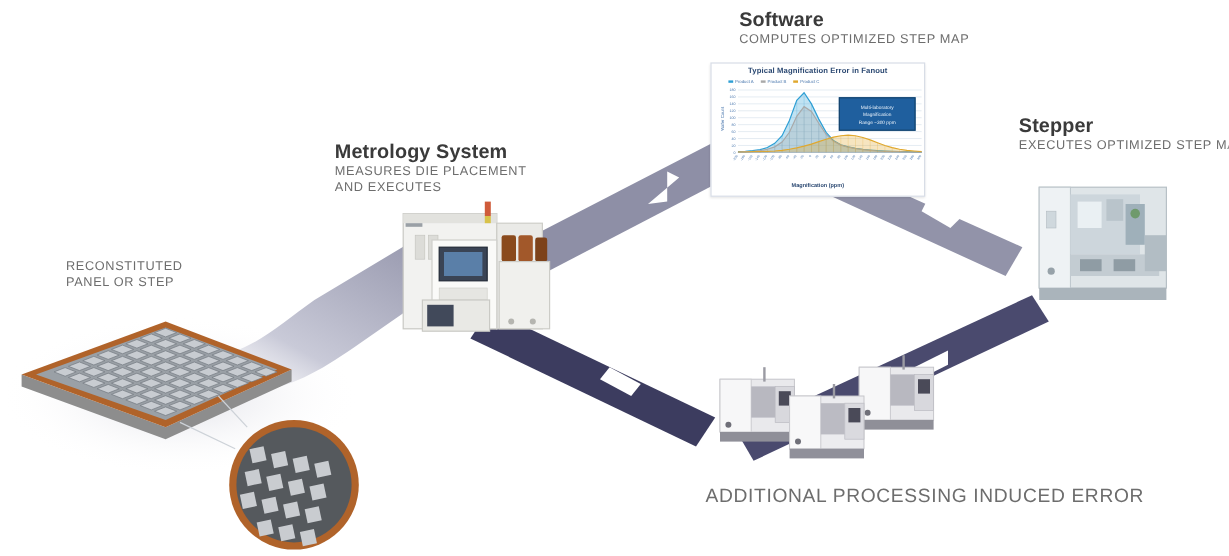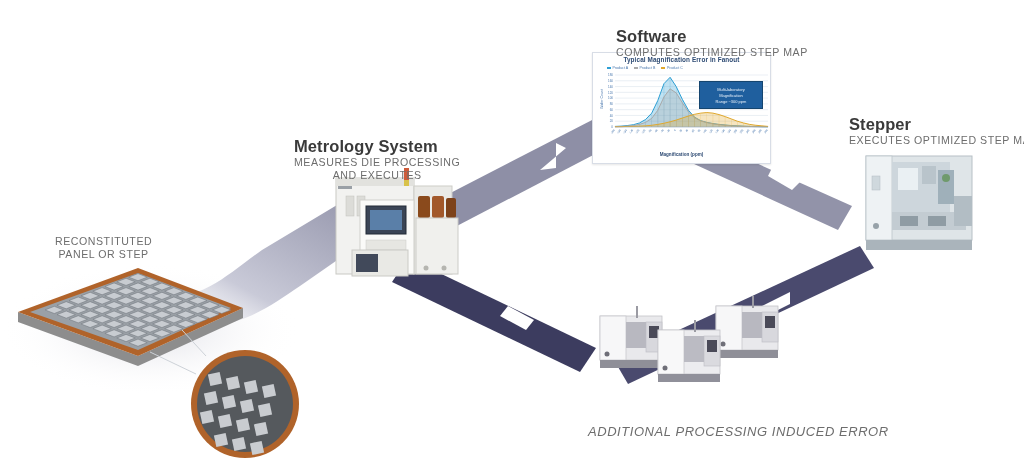--- a/index.html
+++ b/index.html
@@ -6,36 +6,35 @@
   body{
     width:1024px;height:463px;position:relative;overflow:hidden;
     background:#ffffff;
     font-family:"Liberation Sans", sans-serif;
     color:#3f3f3f;
   }
   #stage{position:absolute;inset:0;}
   svg.layer{position:absolute;left:0;top:0;width:1024px;height:463px;}
 
   
-  .label{position:absolute;margin-top:19px;}
+  .label{position:absolute;}
   .title{
     font-size:16.5px;font-weight:bold;color:#3a3a3a;letter-spacing:.1px;
     line-height:19px;white-space:nowrap;
   }
   .sub{
     font-size:10.6px;color:#6d6d6d;letter-spacing:.55px;line-height:13px;
     white-space:nowrap;
-    text-align:center;
   }
   .caption{
-    font-size:13px;color:#6d6d6d;letter-spacing:.55px;white-space:nowrap;font-style:italic;
+    font-size:16px;color:#6d6d6d;letter-spacing:.55px;white-space:nowrap;
   }
 
   #lbl-software{left:616px;top:8px;text-align:left;}
-  #lbl-metrology{left:294px;top:118px;}
+  #lbl-metrology{left:279px;top:118px;}
   #lbl-stepper{left:849px;top:96px;}
   #lbl-panel{left:55px;top:216px;}
   #lbl-bottom{left:588px;top:405px;}
 
   
   #popup{
     position:absolute;left:592px;top:52px;width:177px;height:110px;
     background:#ffffff;border:1px solid #d8dde6;
     box-shadow:0 1px 2px rgba(0,0,0,.10);
     overflow:hidden;
@@ -465,21 +464,21 @@
     <div id="xaxis-title">Magnification (ppm)</div>
   </div>
 
   <div class="label" id="lbl-software">
     <div class="title">Software</div>
     <div class="sub">COMPUTES OPTIMIZED STEP MAP</div>
   </div>
 
   <div class="label" id="lbl-metrology">
     <div class="title">Metrology System</div>
-    <div class="sub">MEASURES DIE PROCESSING</div>
+    <div class="sub">MEASURES DIE PLACEMENT</div>
     <div class="sub">AND EXECUTES</div>
   </div>
 
   <div class="label" id="lbl-stepper">
     <div class="title">Stepper</div>
     <div class="sub">EXECUTES OPTIMIZED STEP MAP</div>
   </div>
 
   <div class="label" id="lbl-panel">
     <div class="sub">RECONSTITUTED</div>

